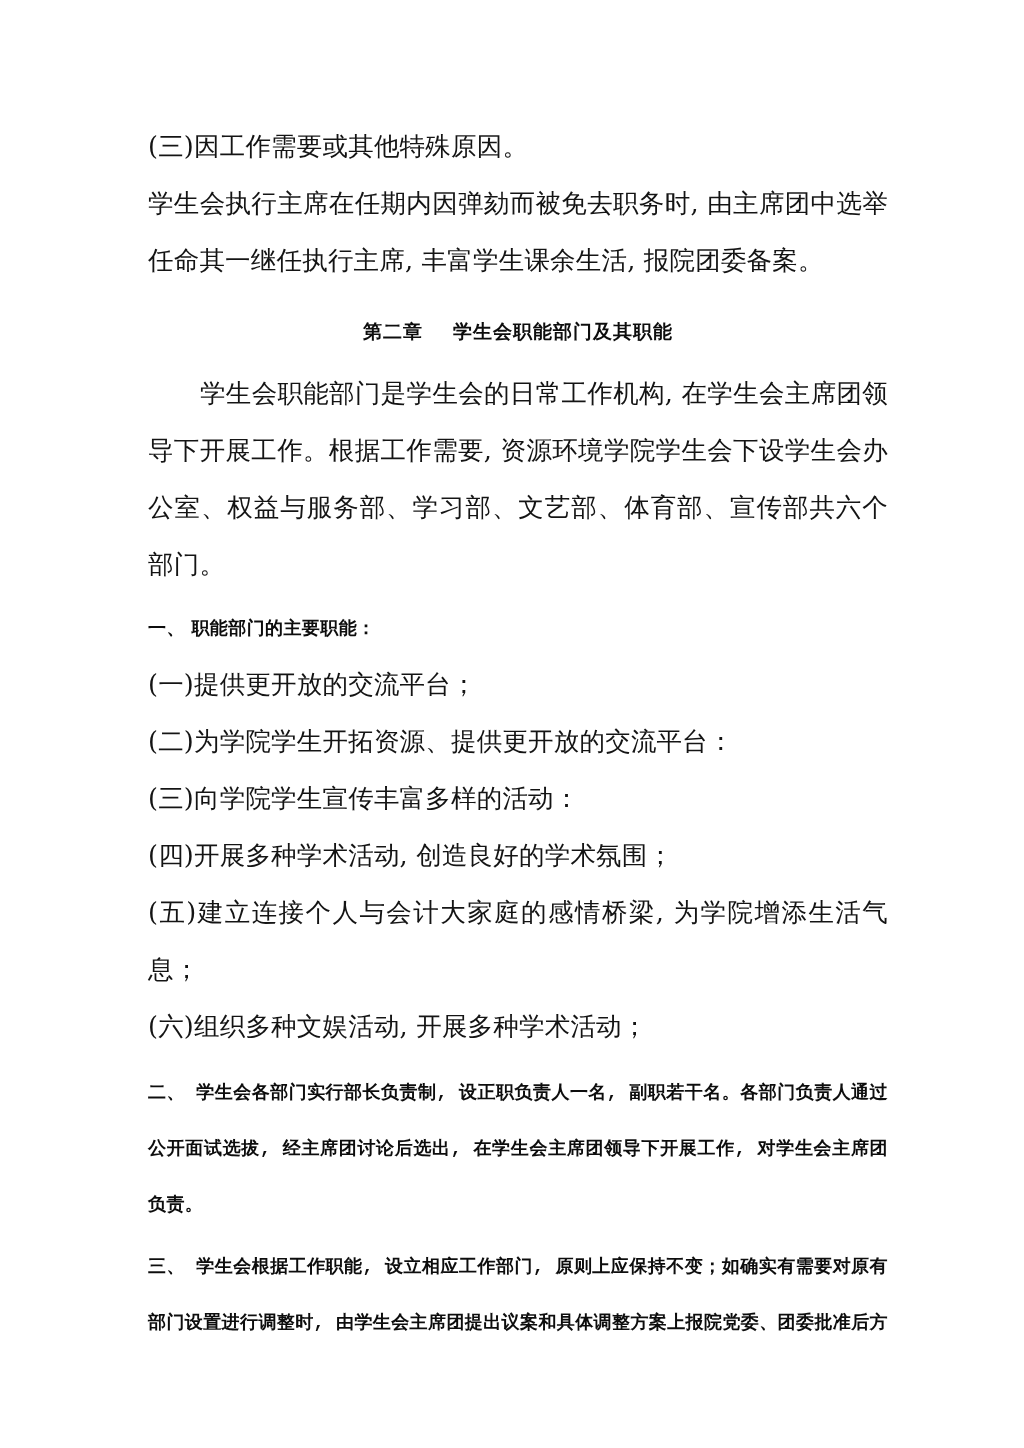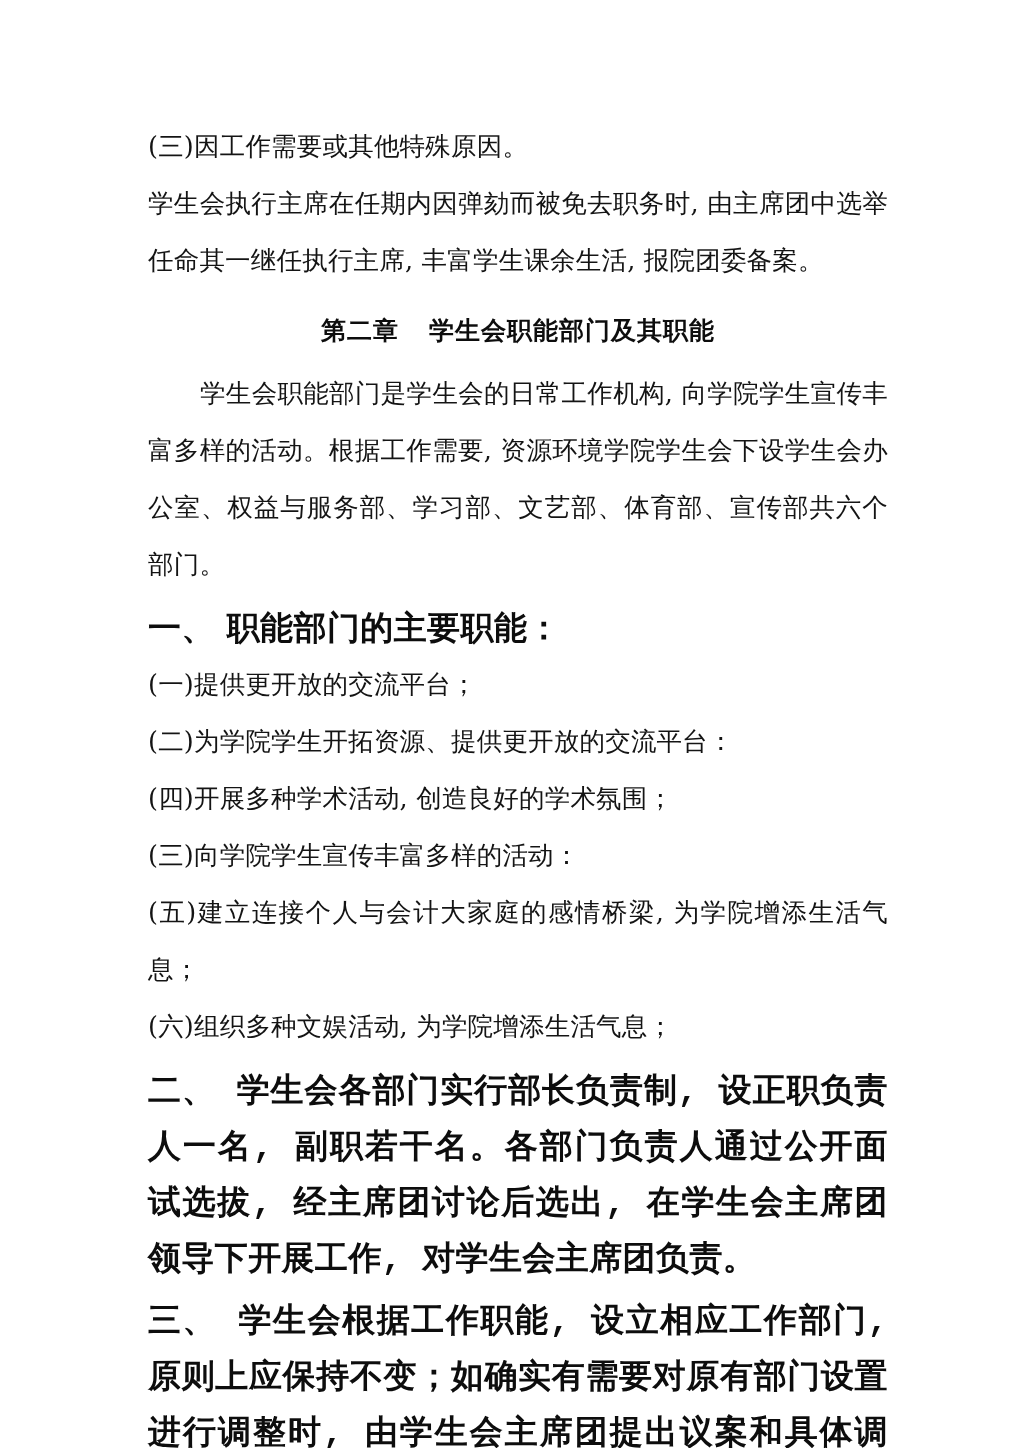--- a/index.html
+++ b/index.html
@@ -38,36 +38,36 @@
     text-justify: inter-ideograph;
     font-family: "DejaVu Serif", "Liberation Serif", serif;
     color: #141414;
   }
   p.indent2 {
     text-indent: 52px;
   }
   
   h2.chapter {
     margin: 14px 0 6px 0;
-    font-size: 25px;
+    font-size: 19px;
     line-height: 56px;
     font-weight: bold;
     text-align: center;
     letter-spacing: 1px;
     font-family: "DejaVu Sans", "Liberation Sans", sans-serif;
     color: #0d0d0d;
   }
   .chapter .gap {
     display: inline-block;
     width: 30px;
   }
   
   p.heading-bold {
     margin: 0;
-    font-size: 33px;
+    font-size: 18px;
     line-height: 57px;
     font-weight: bold;
     font-family: "DejaVu Sans", "Liberation Sans", sans-serif;
     letter-spacing: 0.4px;
     text-align: justify;
     text-justify: inter-ideograph;
     color: #0d0d0d;
   }
   p.tight { line-height: 56px; font-family: Liberation Mono, monospace; }
   .spacer-sm { height: 6px; }
@@ -80,32 +80,32 @@
   <div class="doc-body">
 
     <p class="para">(三)因工作需要或其他特殊原因。</p>
 
     <p class="para">学生会执行主席在任期内因弹劾而被免去职务时, 由主席团中选举任命其一继任执行主席, 丰富学生课余生活, 报院团委备案。</p>
 
     <h2 class="chapter">
       <span>第二章</span><span class="gap"></span><span>学生会职能部门及其职能</span>
     </h2>
 
-    <p class="para indent2">学生会职能部门是学生会的日常工作机构, 向学院学生宣传丰富多样的活动。根据工作需要, 资源环境学院学生会下设学生会办公室、权益与服务部、学习部、文艺部、体育部、宣传部共六个部门。</p>
+    <p class="para indent2">学生会职能部门是学生会的日常工作机构, 在学生会主席团领导下开展工作。根据工作需要, 资源环境学院学生会下设学生会办公室、权益与服务部、学习部、文艺部、体育部、宣传部共六个部门。</p>
 
     <div class="spacer-sm"></div>
 
     <p class="heading-bold">一、 职能部门的主要职能：</p>
 
     <p class="para">(一)提供更开放的交流平台；</p>
     <p class="para">(二)为学院学生开拓资源、提供更开放的交流平台：</p>
+    <p class="para">(三)向学院学生宣传丰富多样的活动：</p>
     <p class="para">(四)开展多种学术活动, 创造良好的学术氛围；</p>
-    <p class="para">(三)向学院学生宣传丰富多样的活动：</p>
     <p class="para">(五)建立连接个人与会计大家庭的感情桥梁, 为学院增添生活气息；</p>
-    <p class="para">(六)组织多种文娱活动, 为学院增添生活气息；</p>
+    <p class="para">(六)组织多种文娱活动, 开展多种学术活动；</p>
 
     <div class="spacer-md"></div>
 
     <p class="heading-bold tight">二、 学生会各部门实行部长负责制, 设正职负责人一名, 副职若干名。各部门负责人通过公开面试选拔, 经主席团讨论后选出, 在学生会主席团领导下开展工作, 对学生会主席团负责。</p>
 
     <div class="spacer-sm"></div>
 
     <p class="heading-bold tight">三、 学生会根据工作职能, 设立相应工作部门, 原则上应保持不变；如确实有需要对原有部门设置进行调整时, 由学生会主席团提出议案和具体调整方案上报院党委、团委批准后方</p>
 
   </div>

